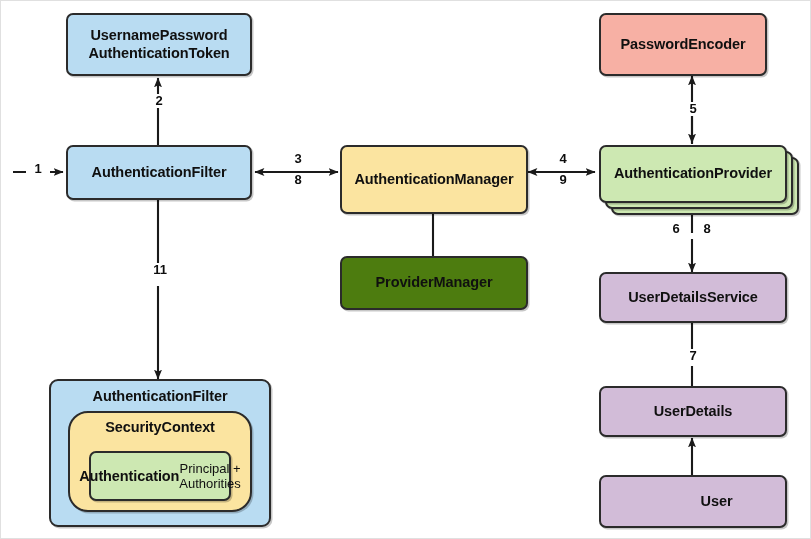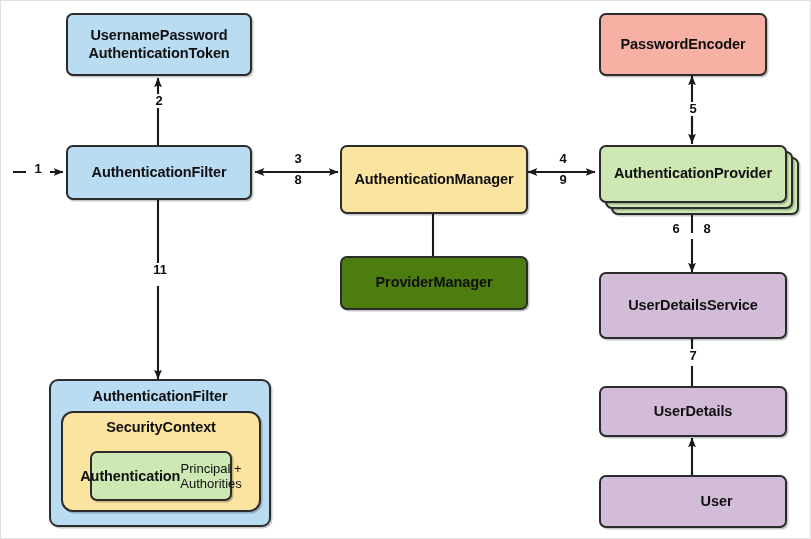--- a/index.html
+++ b/index.html
@@ -163,36 +163,36 @@
   <div class="node salmon" style="left:598px; top:12px; width:168px; height:63px;">
     <span class="line">PasswordEncoder</span>
   </div>
 
   <div class="stack-shadow" style="left:610px; top:156px; width:188px; height:58px; z-index:1;"></div>
   <div class="stack-shadow" style="left:604px; top:150px; width:188px; height:58px; z-index:2;"></div>
   <div class="node green" style="left:598px; top:144px; width:188px; height:58px; z-index:3;">
     <span class="line">AuthenticationProvider</span>
   </div>
 
-  <div class="node purple" style="left:598px; top:271px; width:188px; height:67px;justify-content:center;">
+  <div class="node purple" style="left:598px; top:271px; width:188px; height:51px;justify-content:center;">
     <span class="line">UserDetailsService</span>
   </div>
 
   <div class="node purple" style="left:598px; top:385px; width:188px; height:51px;">
     <span class="line">UserDetails</span>
   </div>
 
   <div class="node purple" style="left:598px; top:474px; width:188px; height:53px;padding-left:47px;">
     <span class="line">User</span>
   </div>
 
   <div class="container-node blue" style="left:48px; top:378px; width:222px; height:148px; padding:7px 10px 10px 10px;">
     <div class="container-title">AuthenticationFilter</div>
 
-    <div class="container-node yellow" style="position:relative; left:0; top:7px; width:200px; height:101px; margin:0 auto; padding:6px 8px 8px 8px; border-radius:12px;">
+    <div class="container-node yellow" style="position:relative; left:0; top:7px; width:184px; height:101px; margin:0 auto; padding:6px 8px 8px 8px; border-radius:20px;">
       <div class="container-title">SecurityContext</div>
 
       <div class="container-node green" style="position:relative; left:0; top:16px; width:142px; height:50px; margin:0 auto; padding:4px 6px; border-radius:7px; display:flex; align-items:center; justify-content:center;">
         <div class="container-title">Authentication</div>
         <div class="container-title inner-green-sub">Principal + Authorities</div>
       </div>
     </div>
   </div>
 
   <div class="edge-label" style="left:25px; top:161px; width:22px;">1</div>

